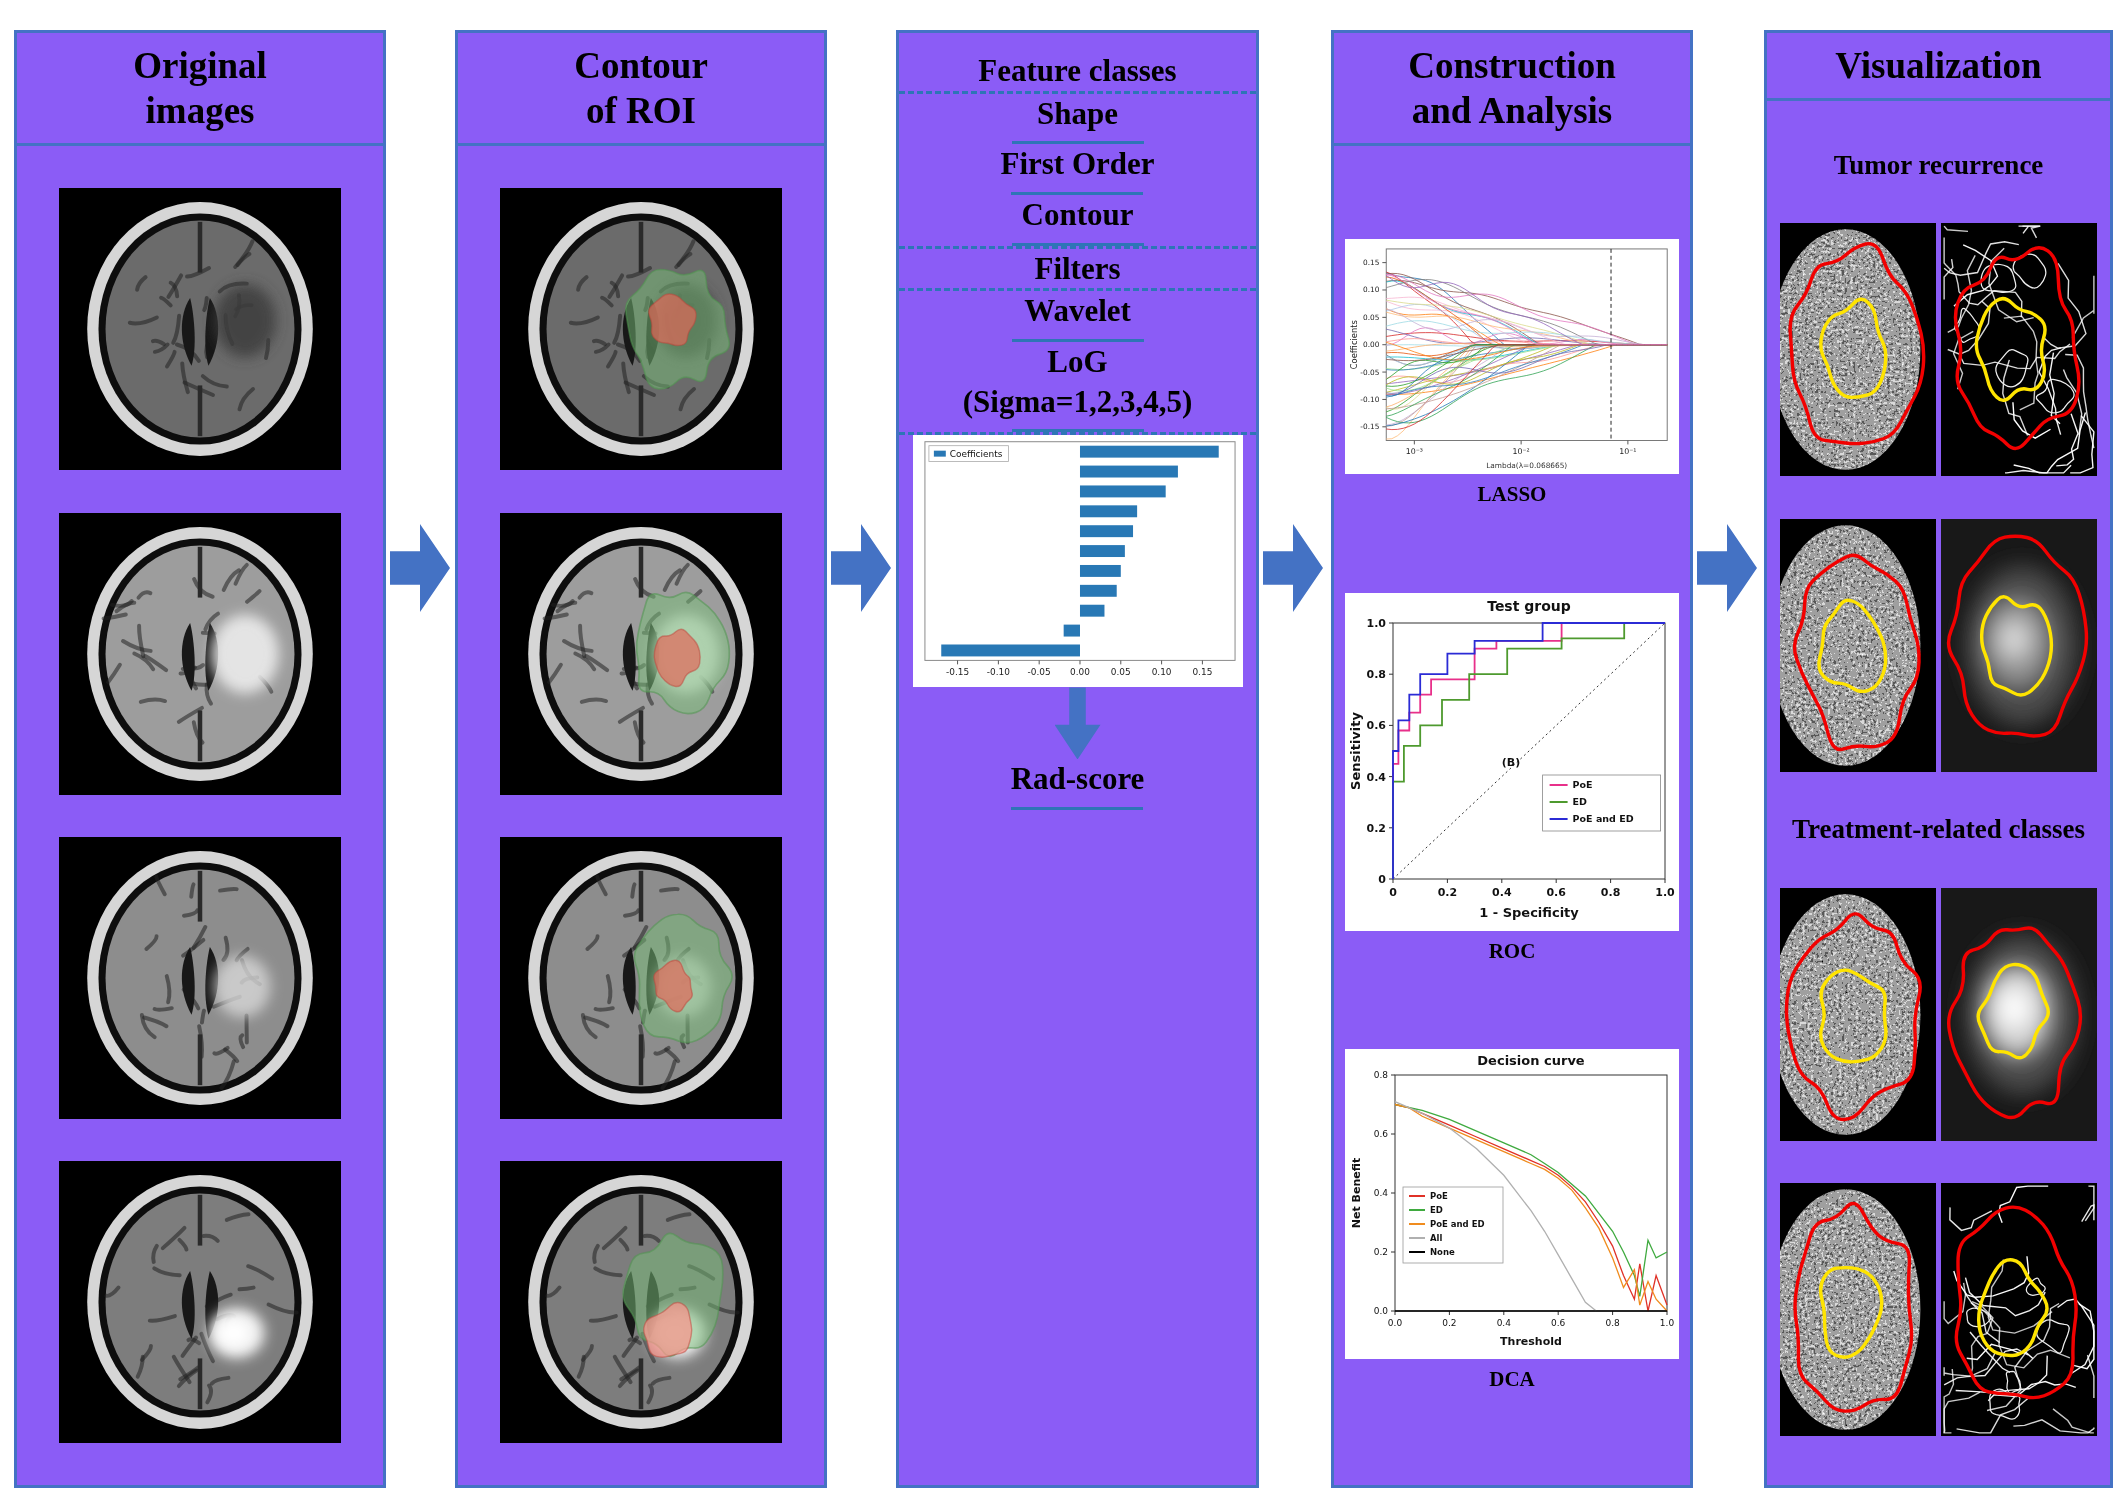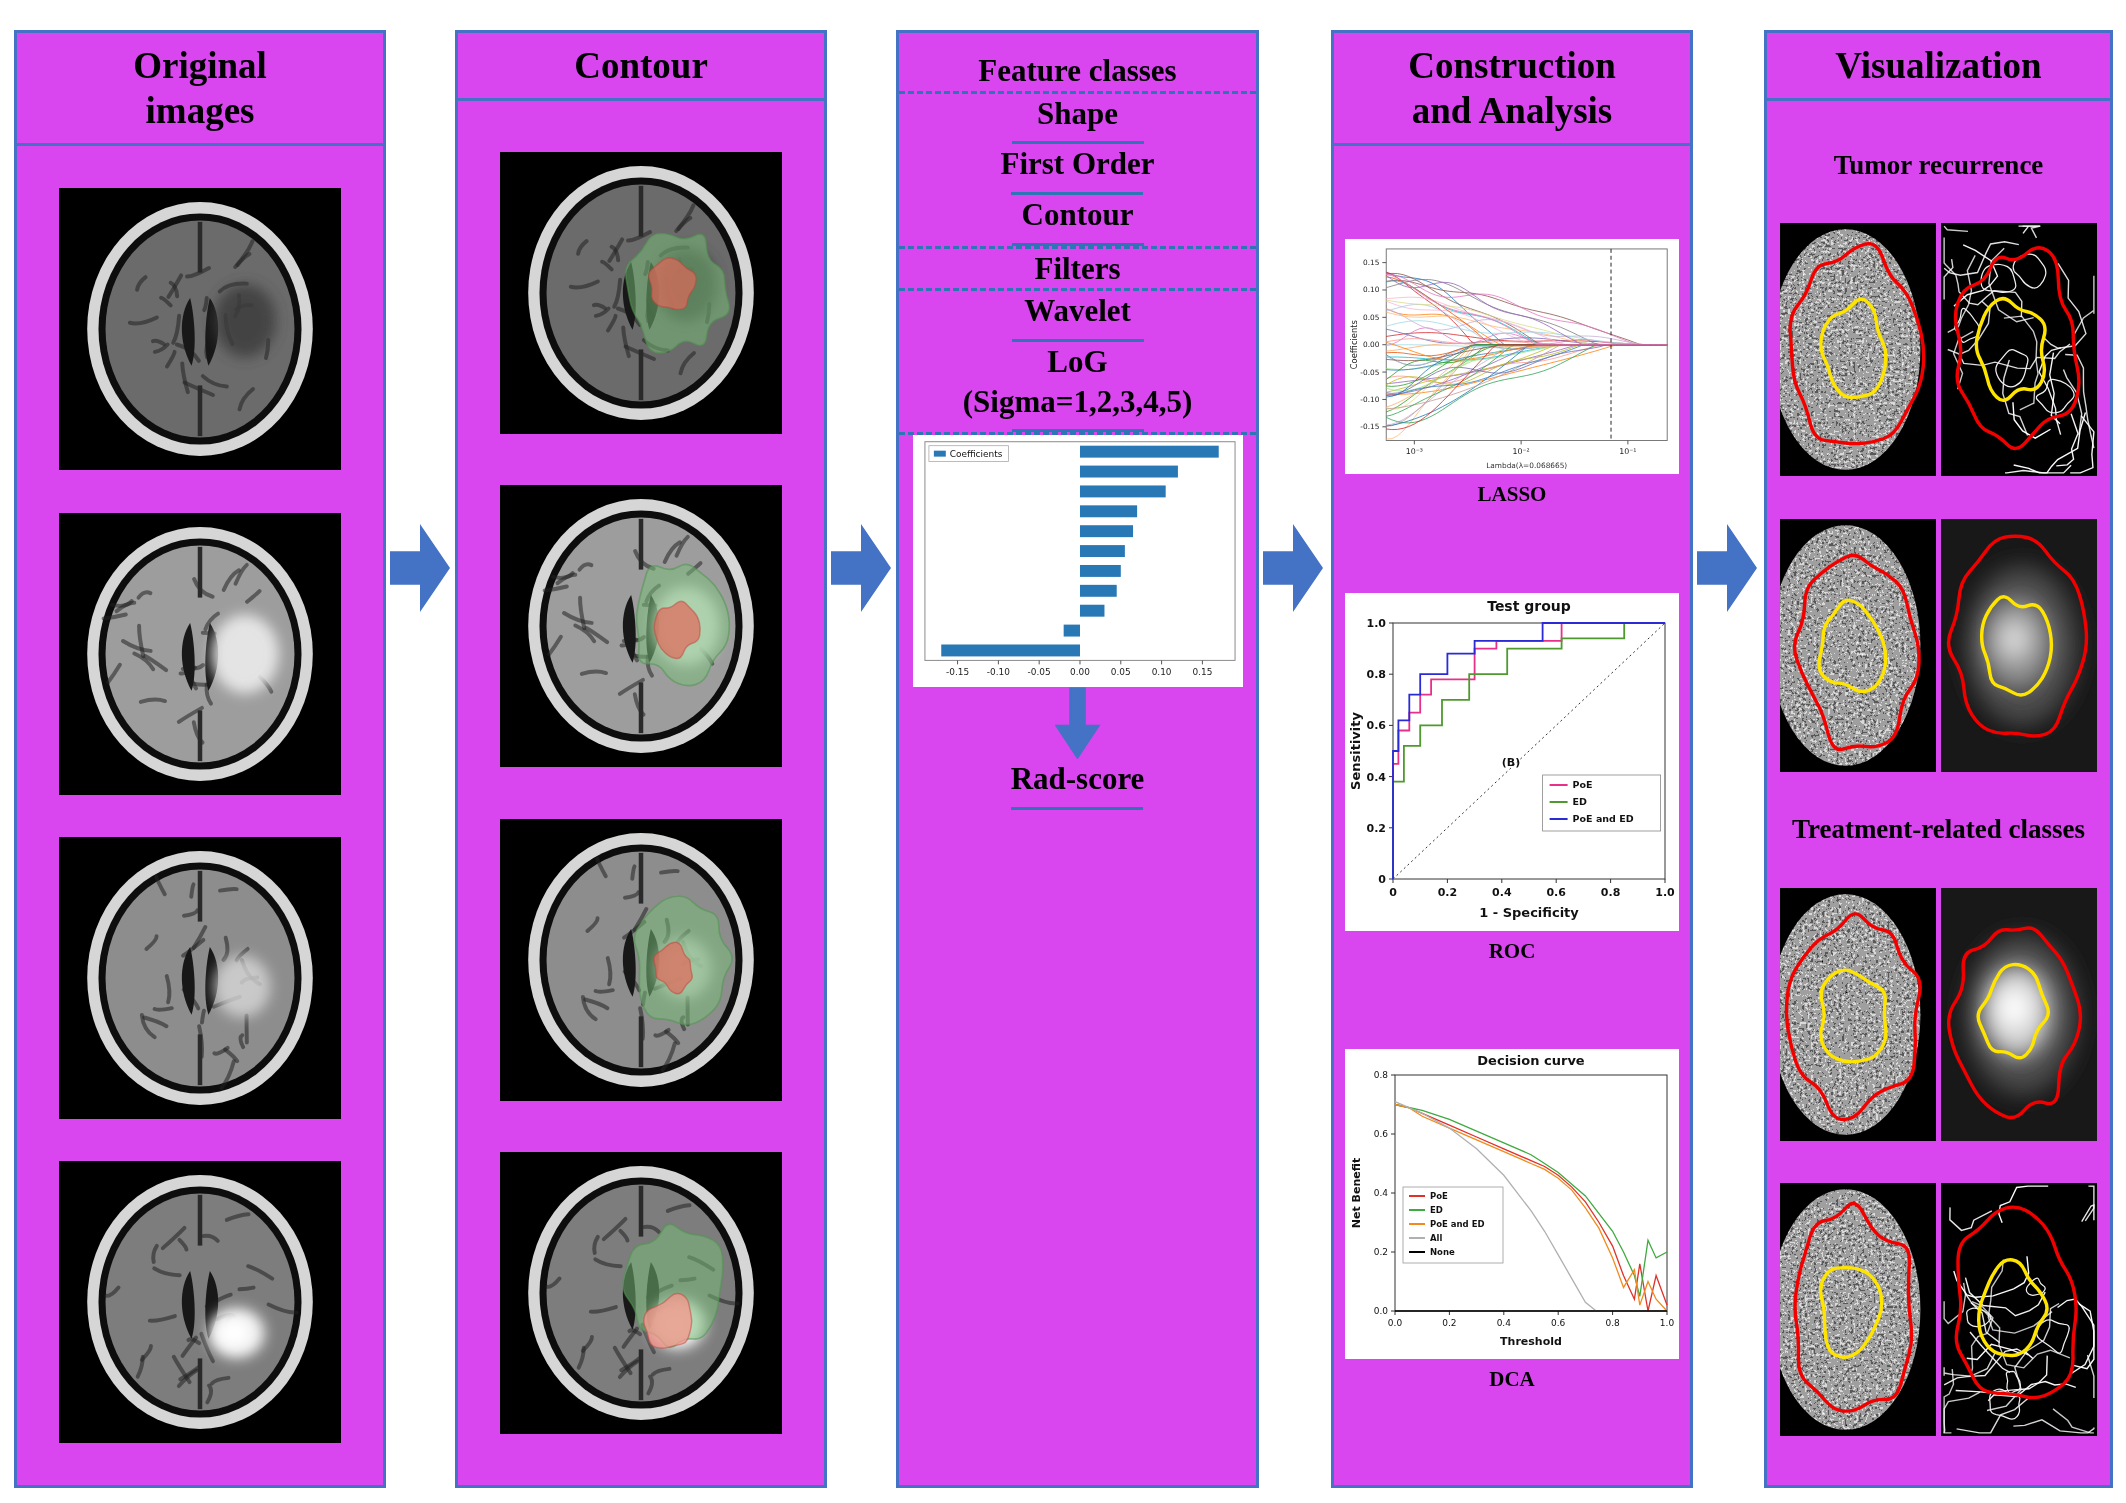--- a/index.html
+++ b/index.html
@@ -1,19 +1,19 @@
 <!DOCTYPE html>
 <html><head>
 <meta charset="utf-8">
 <style>
 *{margin:0;padding:0;box-sizing:border-box}
 body{background:#fff}
 .stage{position:relative;width:2126px;height:1503px;background:#fff;color:#000;
   font-family:"Liberation Serif","DejaVu Serif",serif;overflow:hidden}
-.col{position:absolute;top:30px;height:1458px;border:3px solid #4472C4;background:#d946ef;
+.col{position:absolute;top:30px;height:1458px;border:3px solid #4472C4;background:#8b5cf6;
   display:flex;flex-direction:column}
 .col-title{flex:0 0 auto;border-bottom:3px solid #4472C4;text-align:center;font-weight:700;
   font-size:37px;line-height:1.22;padding:10px 4px}
 .col-title span{display:block}
 .col-title span:empty{display:none}
 .col-body{flex:1 1 auto;display:flex;flex-direction:column;align-items:center;min-height:0}
 .mri-stack{justify-content:space-evenly}
 .mri{width:282px;height:282px;background:#000}
 .mri svg{width:100%;height:100%;display:block}
 .harrow{position:absolute;width:60px;height:88px;background:#4472C4;
@@ -219,20 +219,21 @@
           </svg>
         </div>
     </div>
   </section>
 
   <div class="harrow" style="left:390px;top:524px"></div>
 
   <section class="col" style="left:455px;width:372px">
     <header class="col-title">
       <span>Contour</span>
+      <span>of  ROI</span>
     </header>
     <div class="col-body mri-stack">
       <div class="mri">
           <svg class="brain" viewBox="0 0 100 100">
             <rect x="0" y="0" width="100" height="100" fill="#000"></rect>
             <ellipse cx="50" cy="50" rx="40" ry="45" fill="#d6d6d6"></ellipse>
             <ellipse cx="50" cy="50" rx="36" ry="41" fill="#0d0d0d"></ellipse>
             <ellipse cx="50" cy="50" rx="33.5" ry="38.5" fill="#6b6b6b"></ellipse>
             <path d="M59.1,45.1 Q59.0,50.2 61.5,55.3" stroke="rgba(35,35,35,0.55)" stroke-width="1.4" fill="none" stroke-linecap="round"></path>
             <path d="M74.2,53.9 Q74.2,57.3 73.4,60.3" stroke="rgba(35,35,35,0.55)" stroke-width="1.4" fill="none" stroke-linecap="round"></path>

